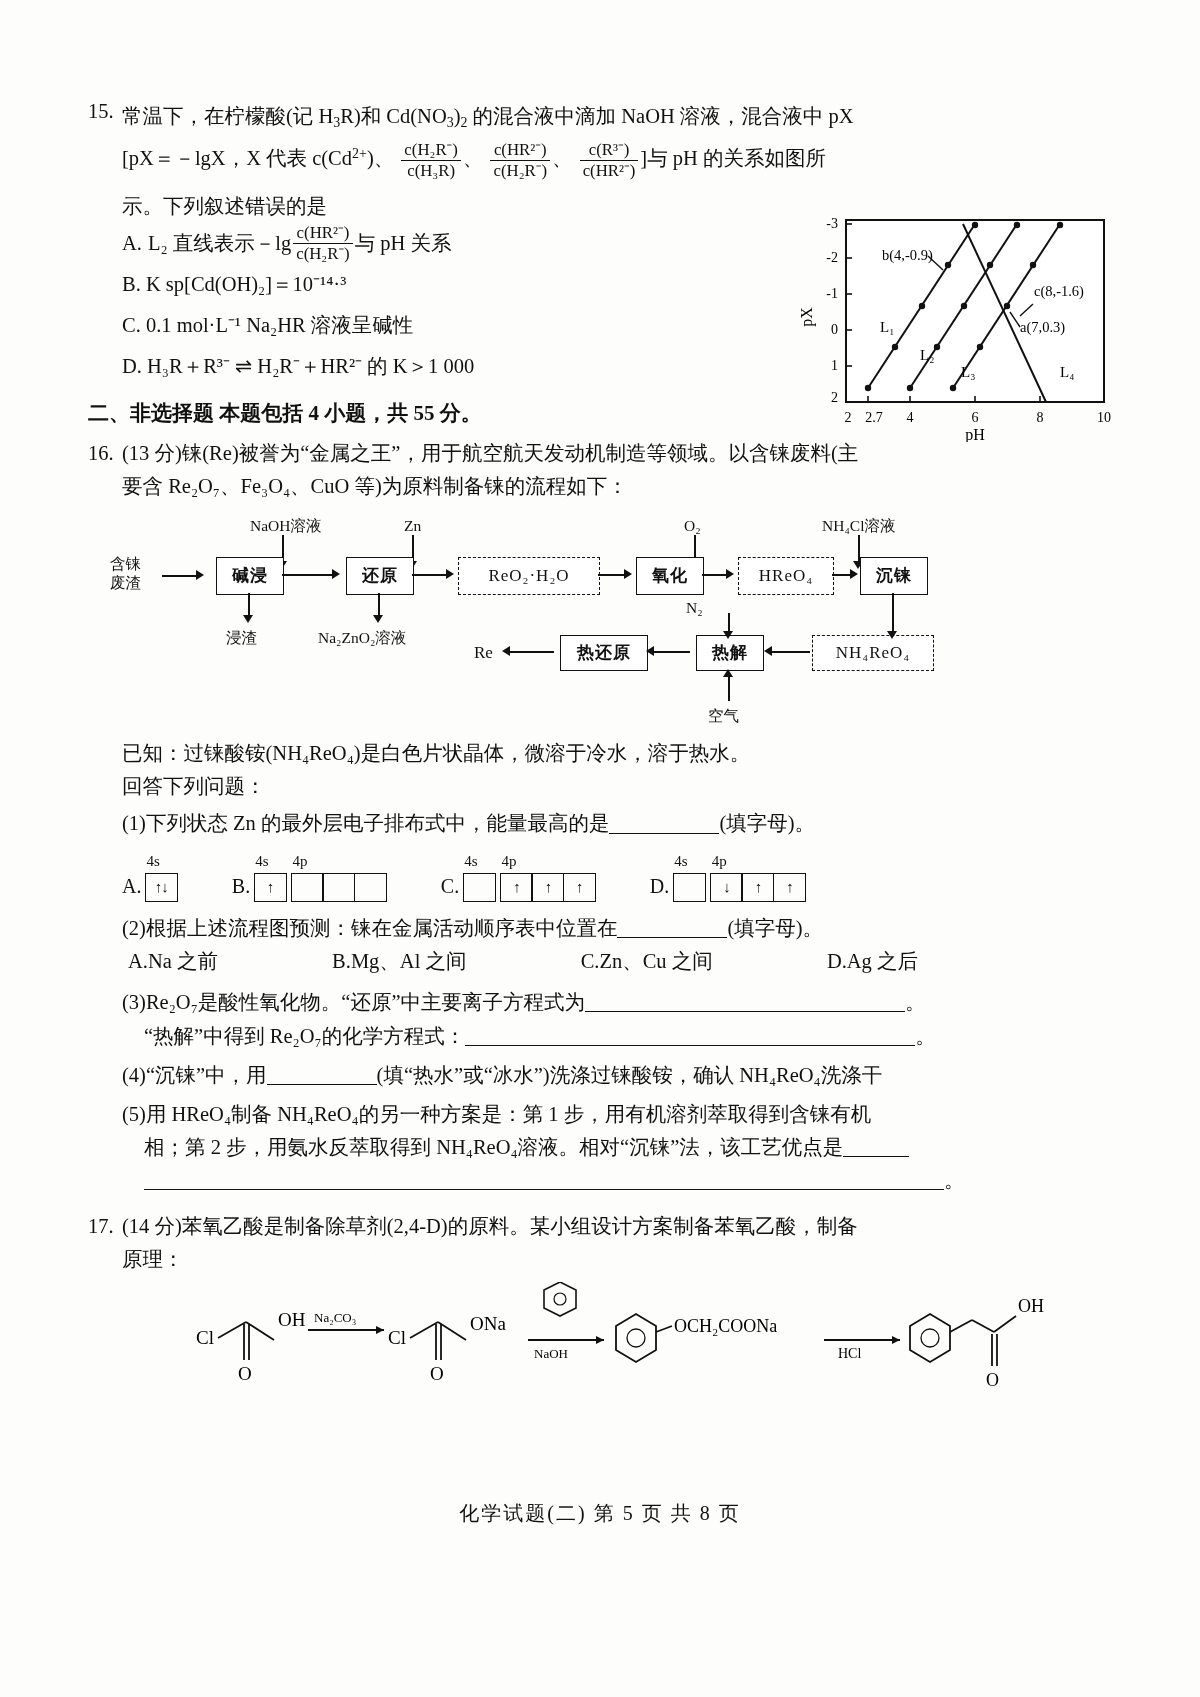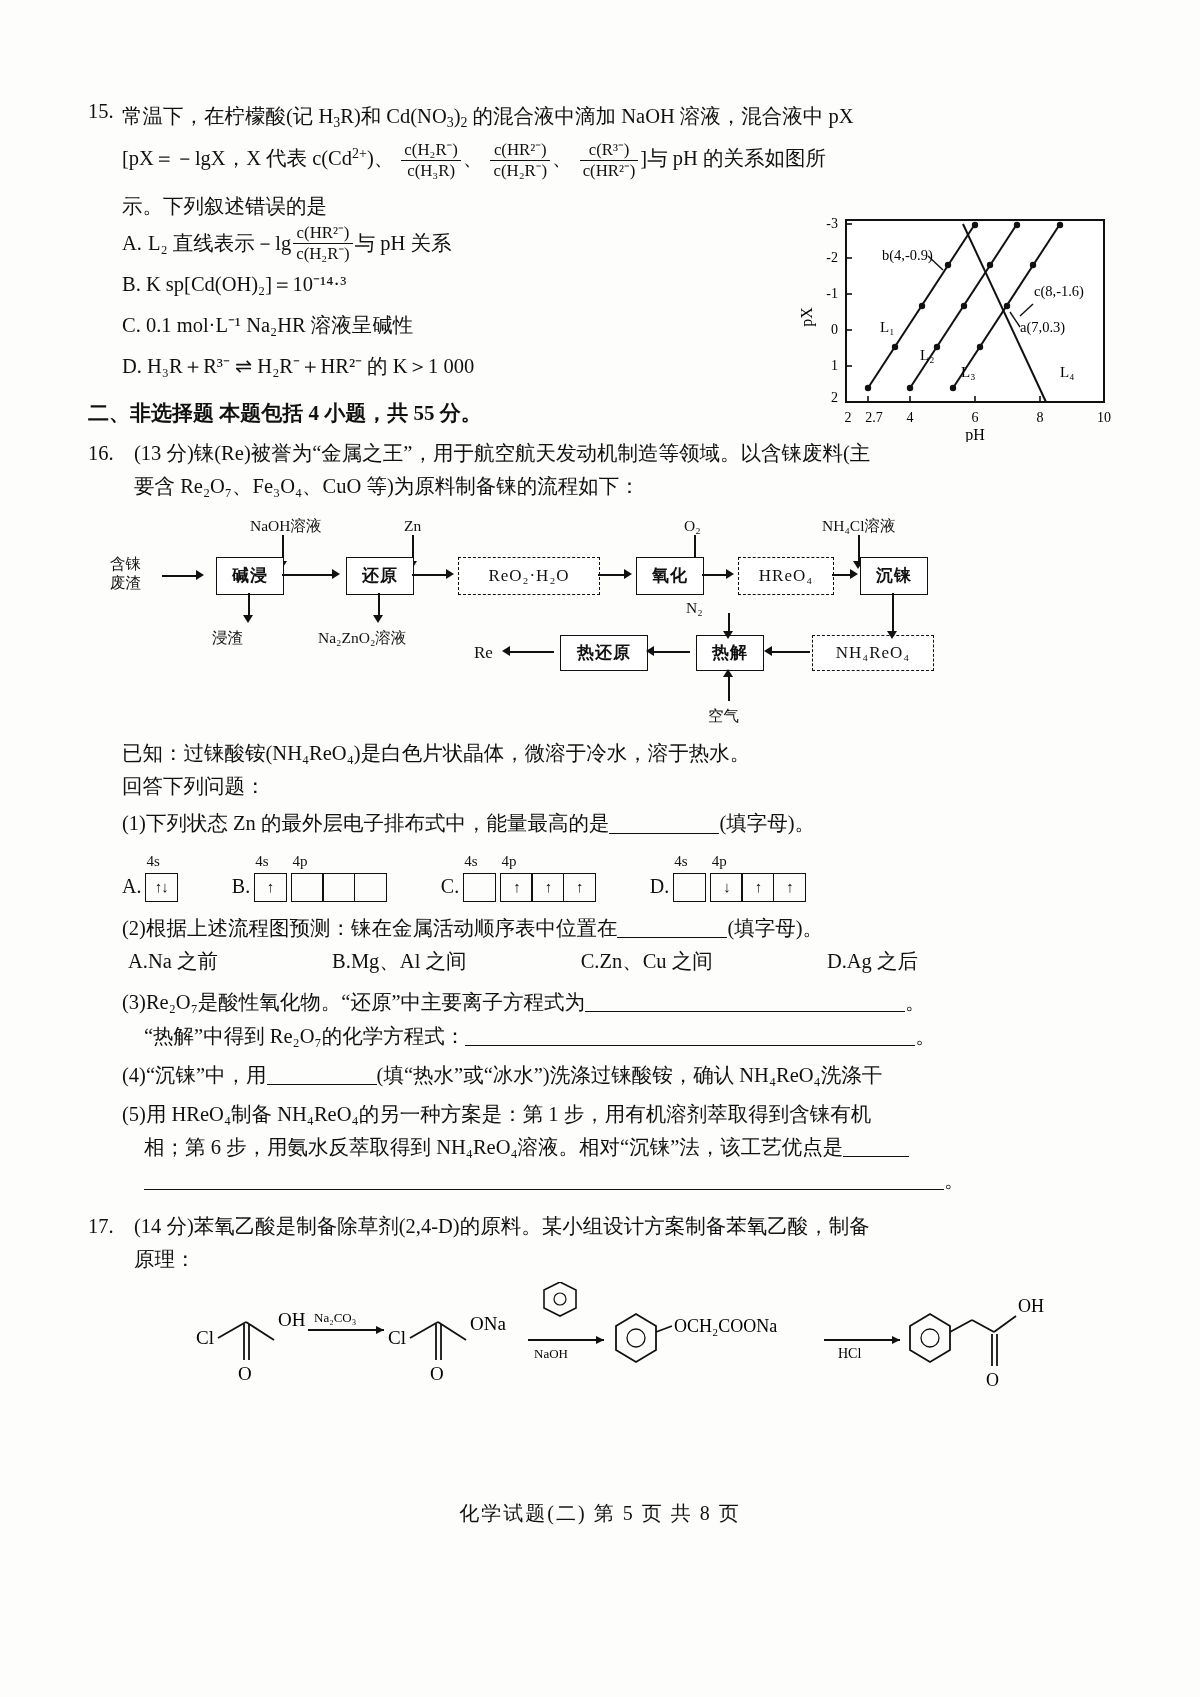--- a/index.html
+++ b/index.html
@@ -34,21 +34,21 @@
 
   
   #chart-wrap{position:absolute;right:0px;top:112px;width:330px;}
 
   
   .sec-head{font-size:21px;font-weight:bold;margin-top:14px;font-family:"Liberation Serif",serif;}
 
   
   .qblock{margin-top:10px;font-size:20.5px;line-height:1.62;}
   .qbody{margin-left:34px;}
-  .hang{display:flex;gap:12px;}
+  .hang{display:flex;}
   .hang .n{flex:none;width:34px;}
   .hang .t{flex:1;}
   .fill{display:inline-block;border-bottom:1.3px solid #111;height:1em;vertical-align:-0.15em;}
 
   
   #flow{position:relative;height:210px;margin:10px 0 0 120px;width:830px;font-size:16px;}
   .box{
     position:absolute;border:1.8px solid #111;background:#fff;
     display:flex;align-items:center;justify-content:center;
     font-size:17px;font-weight:bold;letter-spacing:1px;
@@ -244,21 +244,21 @@
         <div class="arrh" style="left:238px;top:56px;border-top:5px solid transparent;border-bottom:5px solid transparent;border-left:8px solid #111;"></div>
         <div class="arr" style="left:390px;top:61px;width:28px;height:2px;"></div>
         <div class="arrh" style="left:416px;top:56px;border-top:5px solid transparent;border-bottom:5px solid transparent;border-left:8px solid #111;"></div>
         <div class="arr" style="left:494px;top:61px;width:26px;height:2px;"></div>
         <div class="arrh" style="left:518px;top:56px;border-top:5px solid transparent;border-bottom:5px solid transparent;border-left:8px solid #111;"></div>
         <div class="arr" style="left:624px;top:61px;width:20px;height:2px;"></div>
         <div class="arrh" style="left:642px;top:56px;border-top:5px solid transparent;border-bottom:5px solid transparent;border-left:8px solid #111;"></div>
 
         <div class="arr" style="left:40px;top:80px;width:2px;height:24px;"></div>
         <div class="arrh" style="left:35px;top:102px;border-left:5px solid transparent;border-right:5px solid transparent;border-top:8px solid #111;"></div>
-        <div class="lbl" style="left:4px;top:112px;">浸渣</div>
+        <div class="lbl" style="left:18px;top:112px;">浸渣</div>
         <div class="arr" style="left:170px;top:80px;width:2px;height:24px;"></div>
         <div class="arrh" style="left:165px;top:102px;border-left:5px solid transparent;border-right:5px solid transparent;border-top:8px solid #111;"></div>
         <div class="lbl" style="left:110px;top:112px;">Na₂ZnO₂溶液</div>
 
         <div class="box dbox" style="left:604px;top:122px;width:120px;height:34px;font-weight:normal;">NH₄ReO₄</div>
         <div class="box" style="left:488px;top:122px;width:66px;height:34px;">热解</div>
         <div class="box" style="left:352px;top:122px;width:86px;height:34px;">热还原</div>
 
         <div class="arr" style="left:684px;top:80px;width:2px;height:42px;"></div>
         <div class="arrh" style="left:679px;top:118px;border-left:5px solid transparent;border-right:5px solid transparent;border-top:8px solid #111;"></div>
@@ -376,21 +376,21 @@
         <div>
           <span>(4)</span><span>“沉铼”中，用</span><span class="fill" style="width:110px;"></span><span>(填“热水”或“冰水”)洗涤过铼酸铵，确认 NH₄ReO₄洗涤干</span>
         </div>
       </div>
 
       <div class="qbody" style="margin-top:6px;">
         <div>
           <span>(5)</span><span>用 HReO₄制备 NH₄ReO₄的另一种方案是：第 1 步，用有机溶剂萃取得到含铼有机</span>
         </div>
         <div style="margin-left:22px;">
-          <span>相；第 6 步，用氨水反萃取得到 NH₄ReO₄溶液。相对“沉铼”法，该工艺优点是</span><span class="fill" style="width:66px;"></span>
+          <span>相；第 2 步，用氨水反萃取得到 NH₄ReO₄溶液。相对“沉铼”法，该工艺优点是</span><span class="fill" style="width:66px;"></span>
         </div>
         <div style="margin-left:22px;">
           <span class="fill" style="width:800px;"></span><span>。</span>
         </div>
       </div>
     </div>
 
     <div class="qblock" style="margin-top:12px;">
       <div class="hang">
         <div class="n">17.</div>

